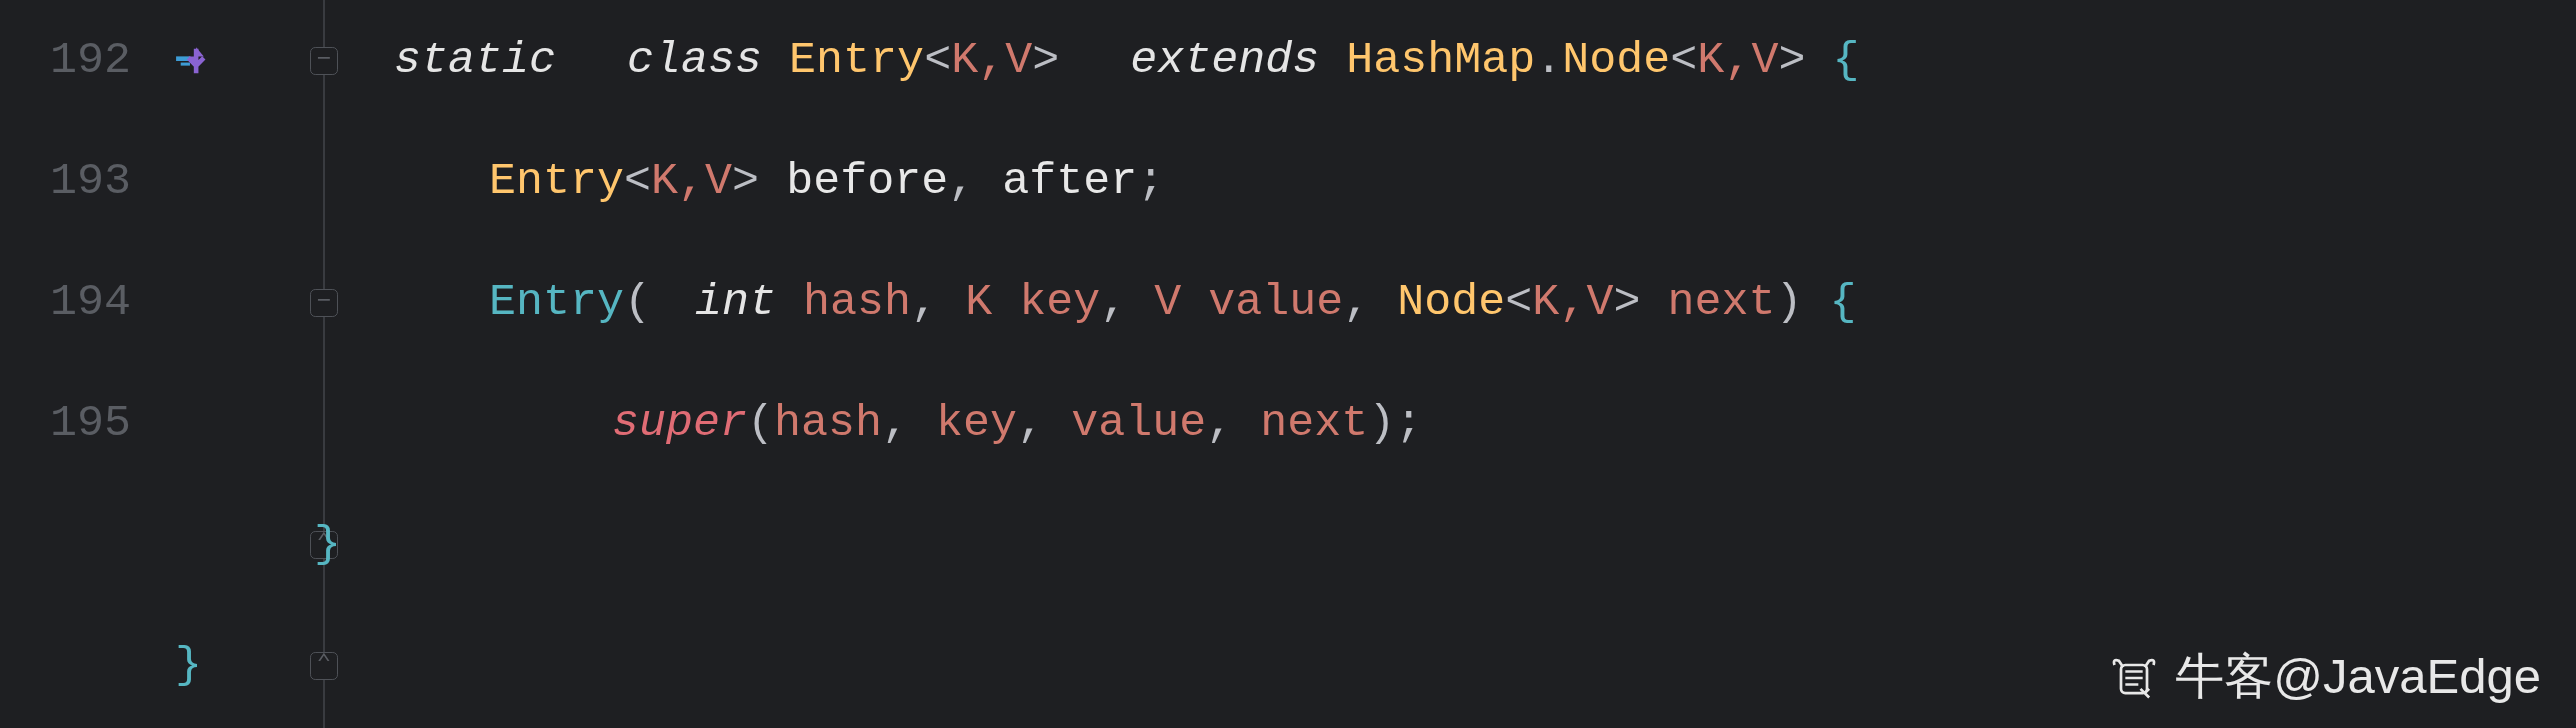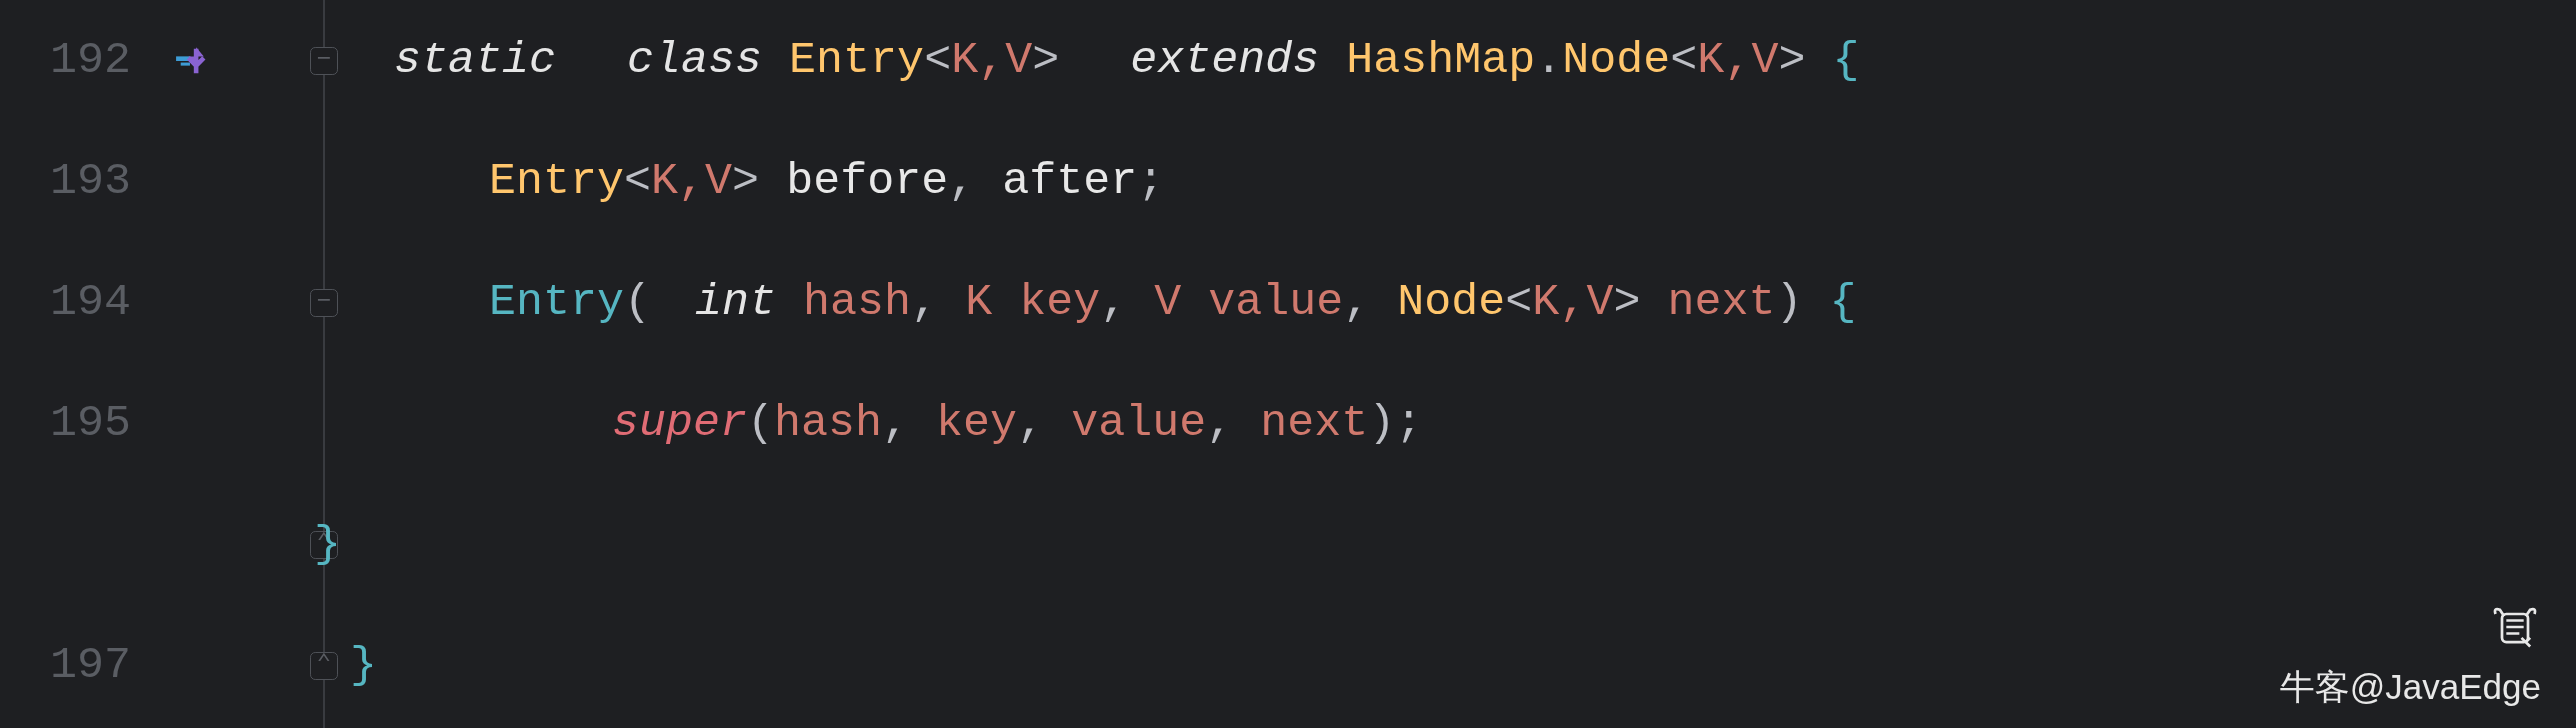--- a/index.html
+++ b/index.html
@@ -86,27 +86,26 @@
   .brace { color: #56b6c2; }
   .fn { color: #56b6c2; }
   .plain { color: #e8e8e8; margin-top: 31px; }
   .sup { color: #e06c75; font-style: italic; }
   .angle { color: #bcbec4; }
   .watermark {
     position: absolute;
     right: 35px;
     bottom: 24.5px;
     display: flex;
-    align-items: flex-end;
+    align-items: flex-start;
     gap: 15.7px;
     color: #e8e8e8;
-    font-size: 35px;
+    font-size: 49px;
     font-family: sans-serif;
     z-index: 10;
-    flex-direction: column;
   }
   .watermark svg { width: 52px; height: 52px; }
 </style>
 </head>
 <body>
 
 <div class="fold-guide"></div>
 
 <div class="editor">
 
@@ -147,23 +146,20 @@
     </div>
     <div class="code indent2"><span class="sup">super</span><span class="punc">(</span><span class="ident">hash</span><span class="punc">,</span><span class="plain"> </span><span class="ident">key</span><span class="punc">,</span><span class="plain"> </span><span class="ident">value</span><span class="punc">,</span><span class="plain"> </span><span class="ident">next</span><span class="punc">)</span><span class="punc">;</span></div>
   </div>
 
   <div class="line">
     <div class="fold-mark">⌃</div>
     <div class="code indent1"><span class="brace">}</span></div>
   </div>
 
   <div class="line">
-    <div class="gutter">
-      <span>197</span>
-    </div>
     <div class="fold-mark">⌃</div>
     <div class="code indent0a"><span class="brace">}</span></div>
   </div>
 
 </div>
 
 <div class="watermark">
   <svg viewBox="0 0 48 48" fill="none" stroke="#e8e8e8" stroke-width="2.5">
     <path d="M6 12 Q4 6 10 8 L14 14 M42 12 Q44 6 38 8 L34 14"></path>
     <rect x="12" y="12" width="24" height="26" rx="4"></rect>

